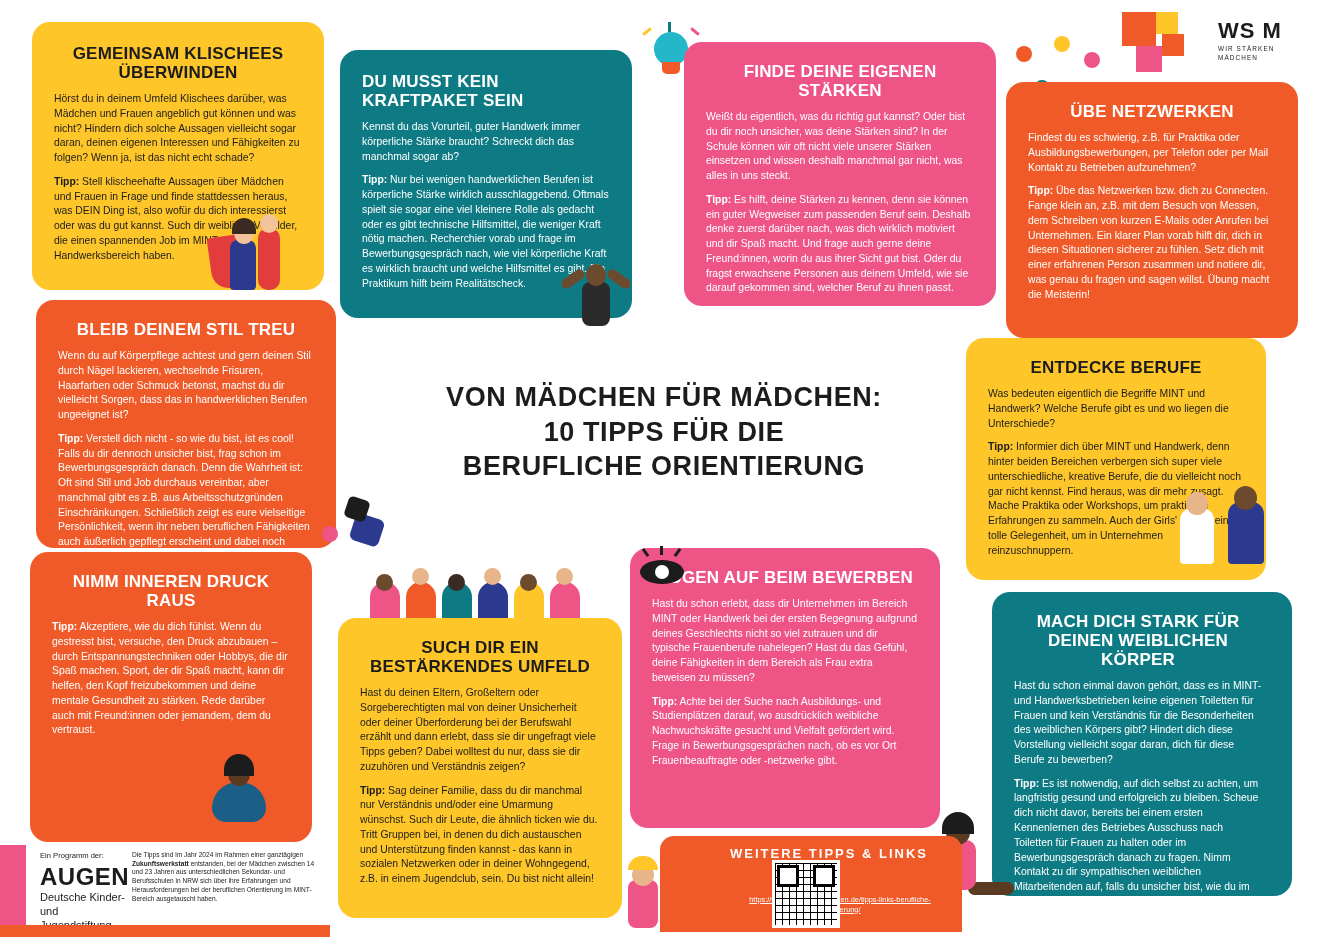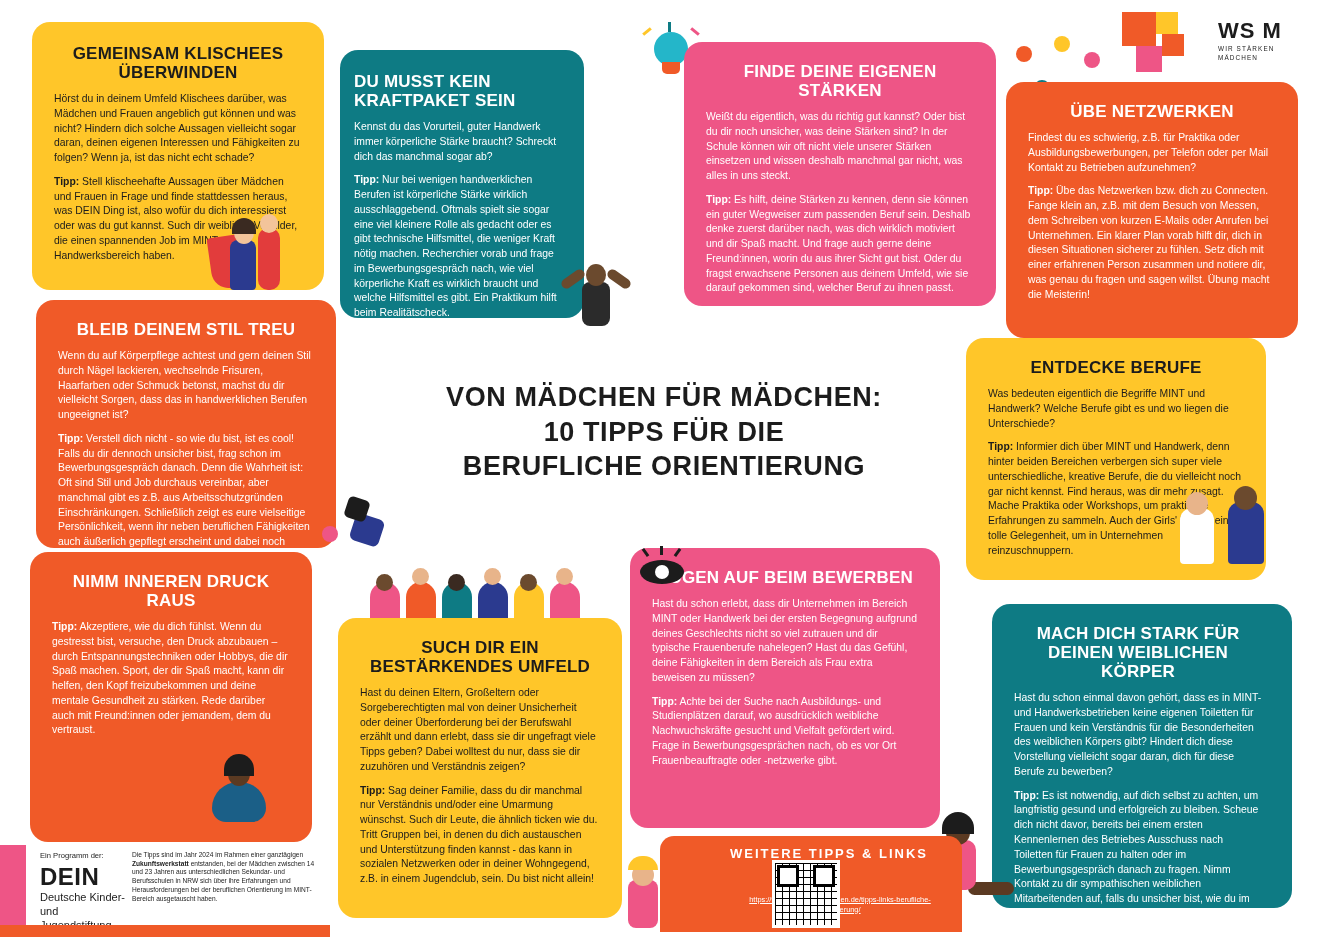--- a/index.html
+++ b/index.html
@@ -23,29 +23,29 @@
   .tipword{font-weight:bold;}
 
   
   .c-yellow{background:#ffc629;color:#1c1c1c;}
   .c-teal{background:#0e7b84;color:#ffffff;}
   .c-orange{background:#f05a28;color:#ffffff;}
   .c-pink{background:#ee5586;color:#ffffff;}
 
   
   #card-klischees{left:32px;top:22px;width:292px;height:268px;padding:22px 22px 16px 22px;}
-  #card-kraftpaket{left:340px;top:50px;width:244px;height:268px;padding:22px 22px 16px 14px;}
+  #card-kraftpaket{left:340px;top:50px;width:292px;height:268px;padding:22px 22px 16px 22px;}
   #card-staerken{left:684px;top:42px;width:312px;height:264px;padding:20px 22px 16px 22px;}
   #card-netzwerken{left:1006px;top:82px;width:292px;height:256px;padding:20px 22px 16px 22px;}
   #card-stil{left:36px;top:300px;width:300px;height:248px;padding:20px 22px 16px 22px;}
   #card-berufe{left:966px;top:338px;width:300px;height:242px;padding:20px 22px 16px 22px;}
   #card-druck{left:30px;top:552px;width:282px;height:290px;padding:20px 22px 16px 22px;}
   #card-umfeld{left:338px;top:618px;width:284px;height:300px;padding:20px 22px 16px 22px;}
   #card-augen{left:630px;top:548px;width:310px;height:280px;padding:20px 22px 16px 22px;}
-  #card-koerper{left:992px;top:592px;width:300px;height:304px;padding:20px 30px 16px 22px;margin-top:12px;}
+  #card-koerper{left:992px;top:592px;width:300px;height:304px;padding:20px 30px 16px 22px;}
 
   #card-klischees h2, #card-stil h2, #card-druck h2, #card-umfeld h2{text-align:center;}
   #card-staerken h2,#card-netzwerken h2,#card-berufe h2,#card-koerper h2{text-align:center;}
   #card-kraftpaket h2{text-align:left;}
   #card-augen h2{text-align:center;}
 
   
   #center-title{
     position:absolute;left:404px;top:380px;width:520px;text-align:center;
     font-size:27px;line-height:1.28;font-weight:bold;letter-spacing:.6px;
@@ -330,17 +330,17 @@
 
 <div id="links-box">
   <div class="lnk-title">WEITERE TIPPS &amp; LINKS</div>
   <div class="qr"></div>
   <a class="lnk-url" href="#">https://wir-staerken-maedchen.de/tipps-links-berufliche-orientierung/</a>
 </div>
 
 <div id="footer">
   <div class="pinkbar"></div>
   <div id="prog-label">Ein Programm der:</div>
-  <div id="dkjs-logo">DEIN</div>
+  <div id="dkjs-logo">AUGEN</div>
   <div id="dkjs-sub">Deutsche Kinder- und Jugendstiftung</div>
   <div id="footer-text"><span>Die Tipps sind im Jahr 2024 im Rahmen einer ganztägigen </span><b>Zukunftswerkstatt</b><span> entstanden, bei der Mädchen zwischen 14 und 23 Jahren aus unterschiedlichen Sekundar- und Berufsschulen in NRW sich über ihre Erfahrungen und Herausforderungen bei der beruflichen Orientierung im MINT-Bereich ausgetauscht haben.</span></div>
 </div>
 <div id="bottom-orange"></div>
 
 </body></html>

